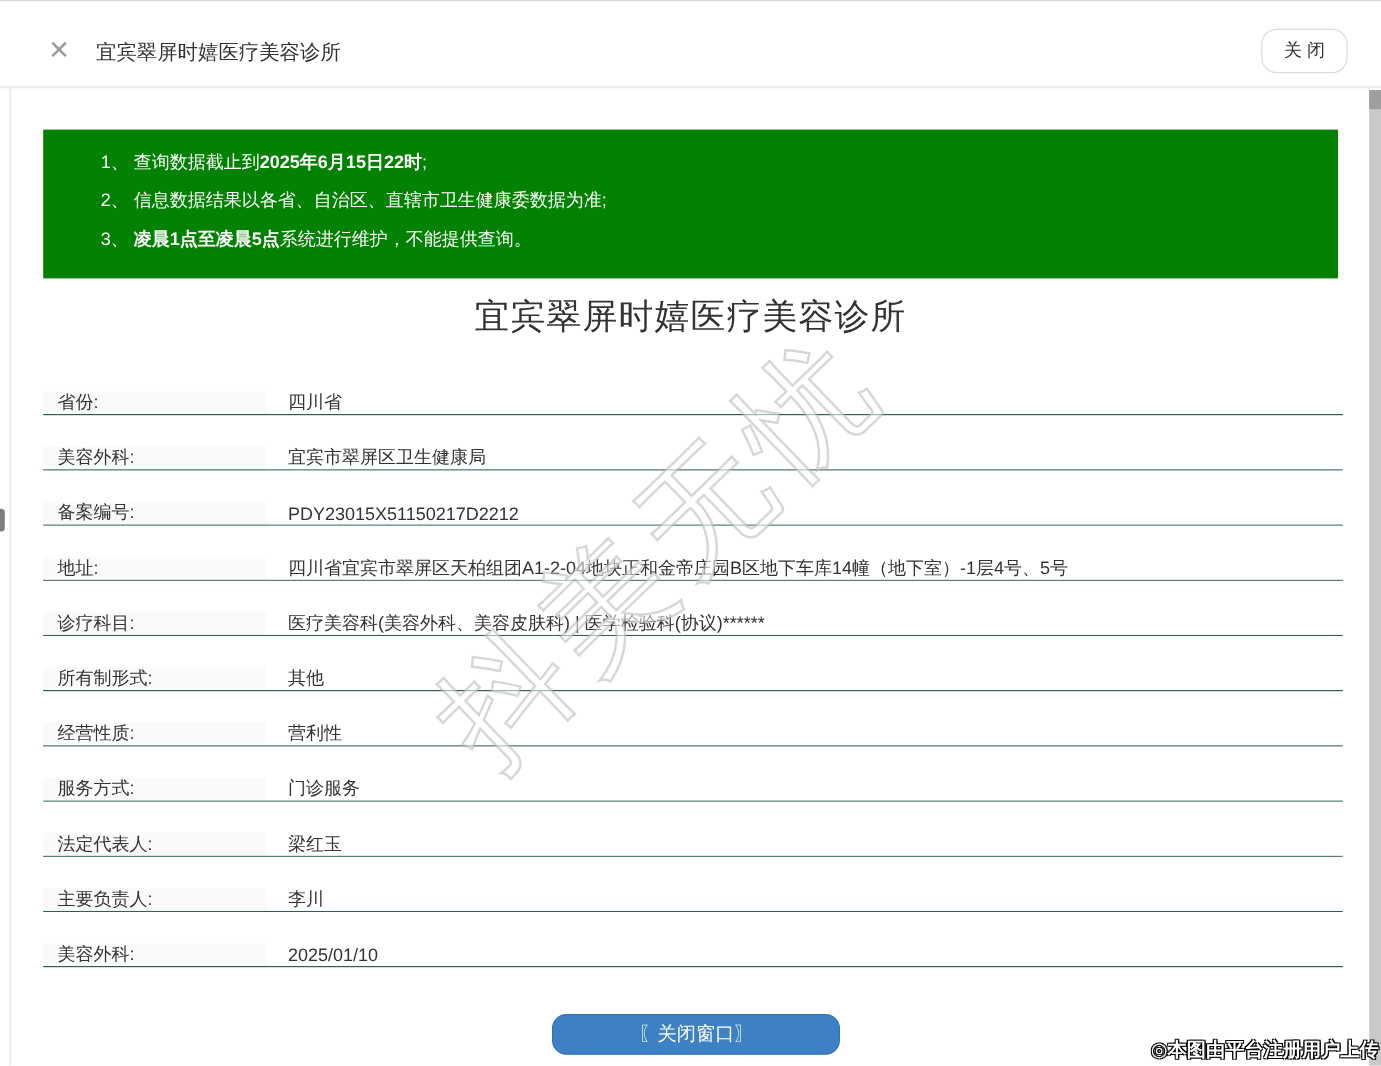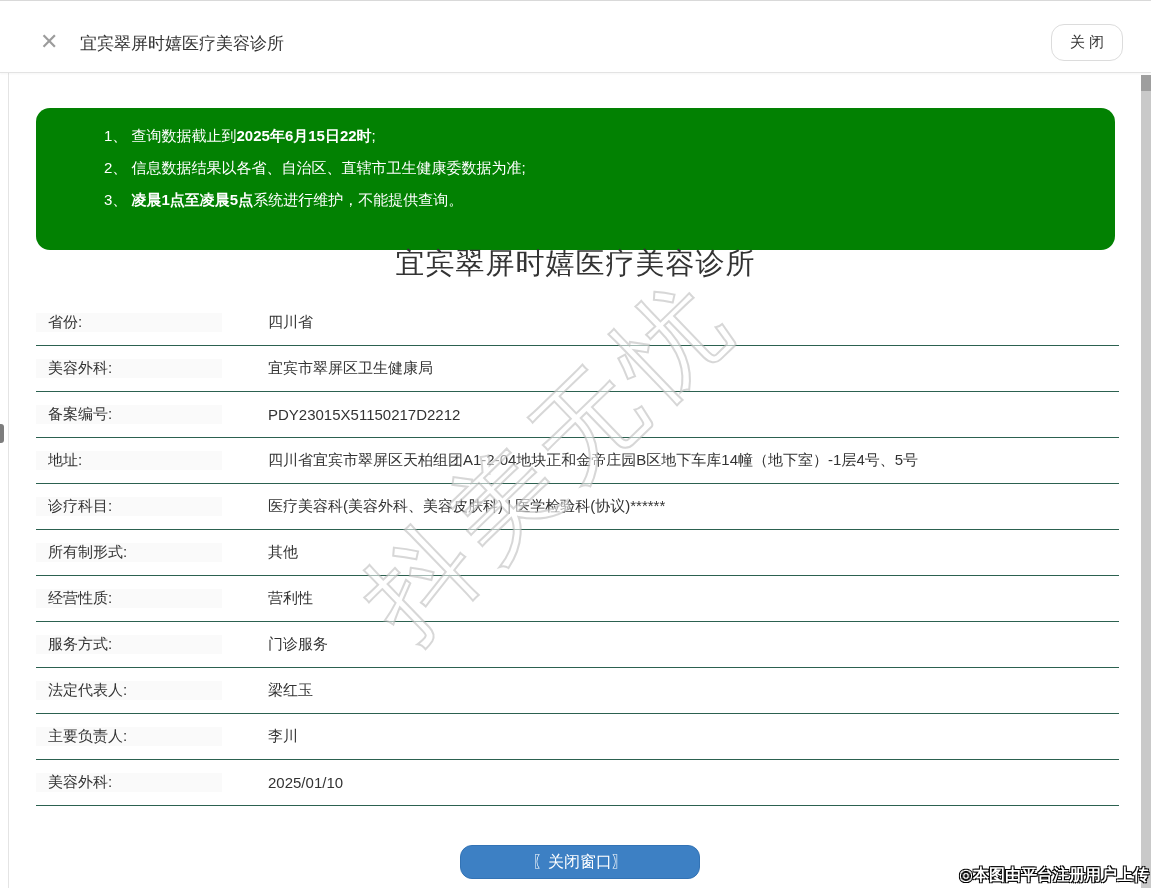--- a/index.html
+++ b/index.html
@@ -40,45 +40,44 @@
 
   
   .scroll-track { position:absolute; right:0; top:75px; bottom:0; width:10px; background:#c9c9c9; z-index:30; }
   .scroll-thumb { position:absolute; right:0; top:75px; width:10px; height:16px; background:#9e9e9e; z-index:31; }
 
   
   .left-notch { position:absolute; left:0; top:424px; width:4px; height:19px; background:#7d7d7d; border-radius:0 3px 3px 0; z-index:30; }
 
   
   .notice {
-    position:absolute; left:36px; top:108px; width:1079px; height:142px;
-    background:#028102; border-radius:14px;
+    position:absolute; left:36px; top:108px; width:1079px; height:124px;
+    background:#028102; border-radius:0;
     color:#fff; font-size:15px;
-    padding:12px 20px 0 68px;
+    padding:12px 20px 0 48px;
     line-height:32px;
     z-index:10;
   }
   .notice b { font-weight:bold; }
 
   
   .detail-title {
     position:absolute; left:0; top:244px; width:1151px;
     text-align:center;
     font-size:29px; font-weight:500; color:#333;
     letter-spacing:1px;
     z-index:10;
   }
 
   
   .info-table { position:absolute; left:36px; top:300px; width:1083px; z-index:4; }
   .row {
-    display:flex; height:46px; align-items:center;
+    display:flex; height:46px; align-items:flex-end;
     border-bottom:1px solid #2c6150;
     font-size:15px;
-    gap:28px;
   }
   .row .label {
     width:186px; background:#fafafa;
     display:flex; align-items:center;
     padding-left:12px; color:#333;
   }
   .row .value {
     flex:1; display:flex; align-items:center;
     padding-left:18px; color:#333; background:#fff;
   }

